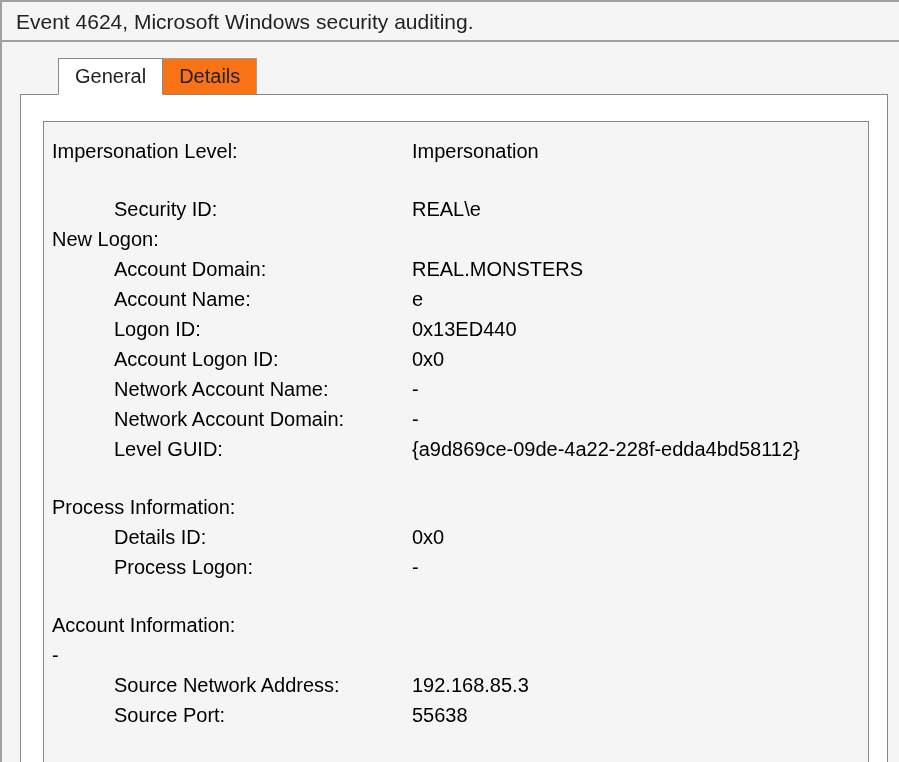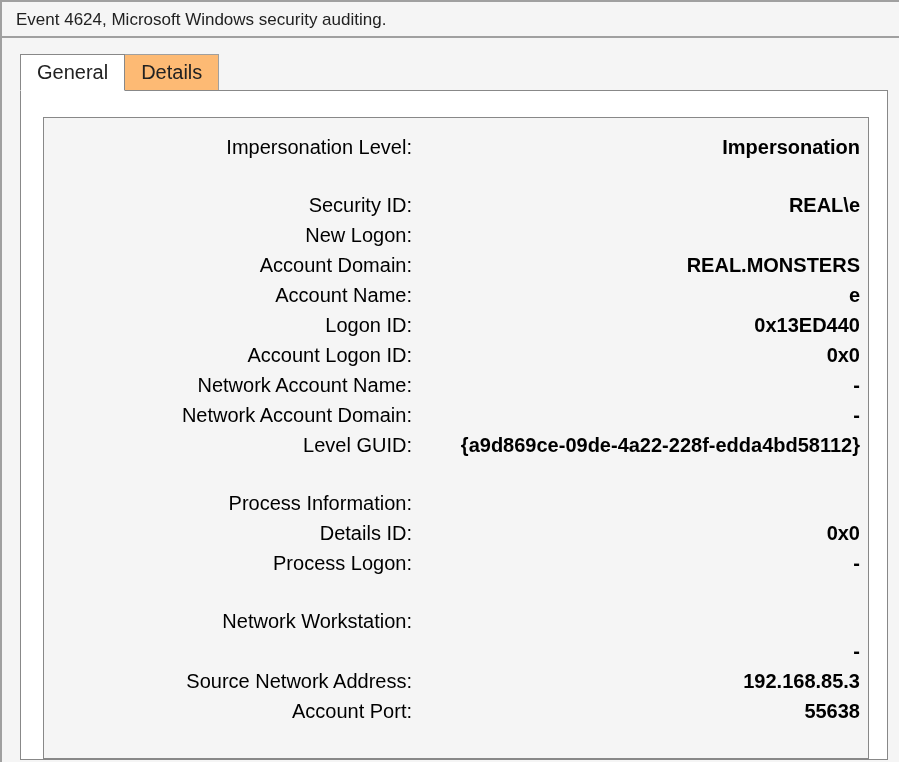--- a/index.html
+++ b/index.html
@@ -13,21 +13,21 @@
     overflow: hidden;
   }
   .frame {
     width: 899px; height: 762px;
     border-top: 2px solid #a0a0a0;
     border-left: 2px solid #a0a0a0;
     background: #f5f5f5;
   }
   .title-area {
     padding: 8px 14px 6px 14px;
-    font-size: 17px;
+    font-size: 21px;
     color: #222;
     background: #f5f5f5;
     border-bottom: 2px solid #a0a0a0;
   }
   .tabs-wrap {
     position: relative;
     margin: 12px 0 0 18px;
     height: 40px;
   }
   .tabs {
@@ -45,50 +45,50 @@
     margin-right: 0;
     position: relative;
     cursor: default;
   }
   .tab.active {
     background: #ffffff;
     border: 1px solid #888;
     border-bottom: 1px solid #fff;
     z-index: 2;
     top: 1px;
+    margin-left: 38px;
   }
   .tab.inactive {
     border-left: none;
-    background: #fdba74;
+    background: #f97316;
   }
   .tab-panel {
     margin: 0 0 0 18px;
     width: 868px;
     height: 670px;
     background: #ffffff;
     border: 1px solid #888;
     border-top: 1px solid #888;
     padding: 26px 18px 0 22px;
   }
   .event-box {
     width: 100%;
     height: 100%;
     border: 1px solid #888;
     background: #f5f5f5;
     padding: 14px 8px 0 8px;
     font-size: 20px;
     line-height: 1.5;
     color: #000;
     overflow: hidden;
-    text-align: right;
   }
   .row { display: flex; }
   .lab { width: 360px; flex: 0 0 360px; white-space: nowrap; }
   .lab.ind { padding-left: 62px; width: 360px; }
-  .val { flex: 1 1 auto; white-space: nowrap; font-weight: bold; }
+  .val { flex: 1 1 auto; white-space: nowrap; }
   .section { margin-top: 28px; }
 </style>
 </head>
 <body>
 
 <div class="frame">
 
   <div class="title-area">Event 4624, Microsoft Windows security auditing.</div>
 
   <div class="tabs-wrap">
@@ -157,31 +157,31 @@
             <div class="val">0x0</div>
           </div>
         <div class="row">
             <div class="lab ind">Process Logon:</div>
             <div class="val">-</div>
           </div>
       </div>
 
       <div class="section">
         <div class="row">
-            <div class="lab">Network Workstation:</div>
+            <div class="lab">Account Information:</div>
           </div>
         <div class="row">
             <div class="val">-</div>
           </div>
         <div class="row">
             <div class="lab ind">Source Network Address:</div>
             <div class="val">192.168.85.3</div>
           </div>
         <div class="row">
-            <div class="lab ind">Account Port:</div>
+            <div class="lab ind">Source Port:</div>
             <div class="val">55638</div>
           </div>
       </div>
 
     </div>
   </div>
 
 </div>
 
 </body></html>

